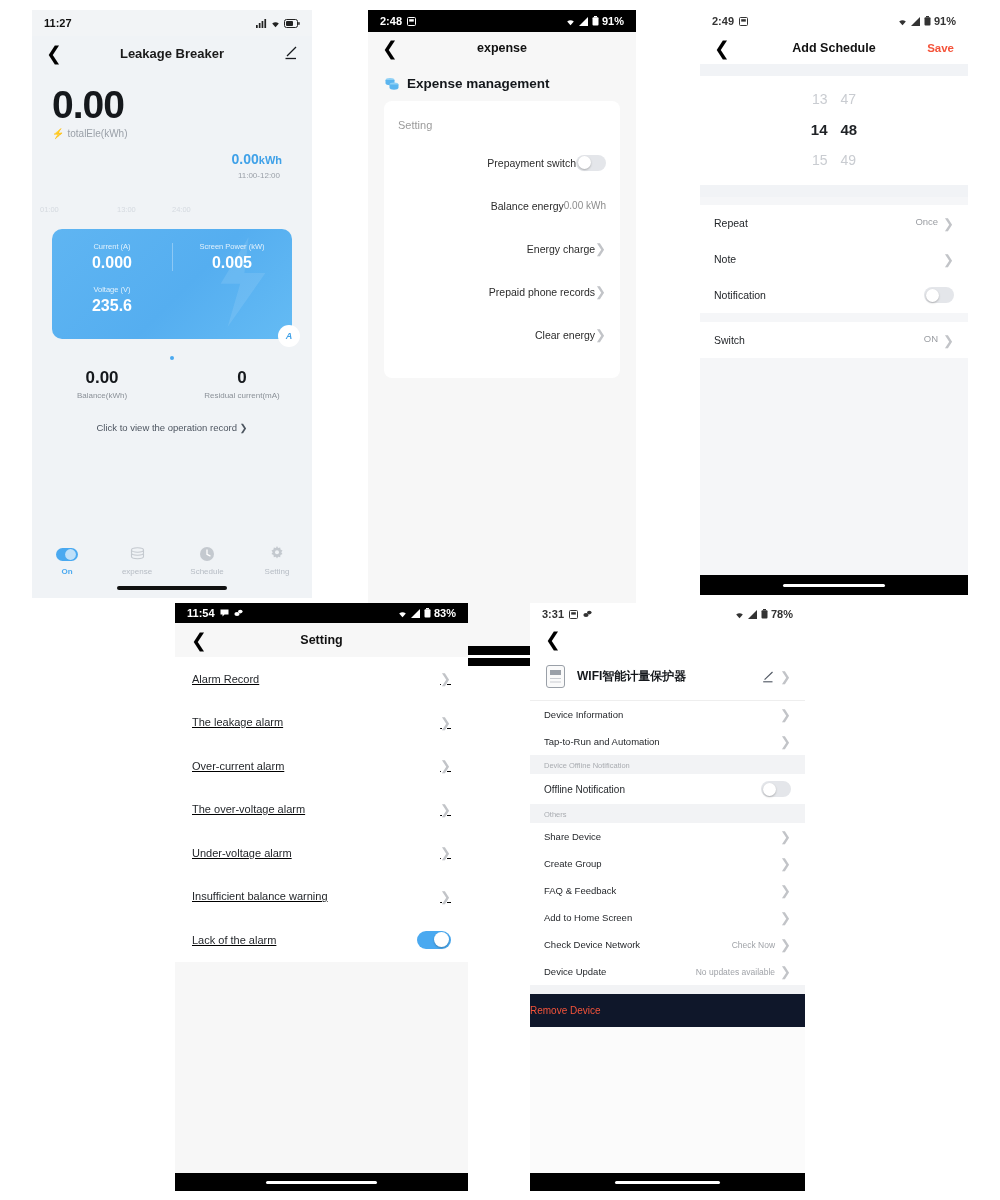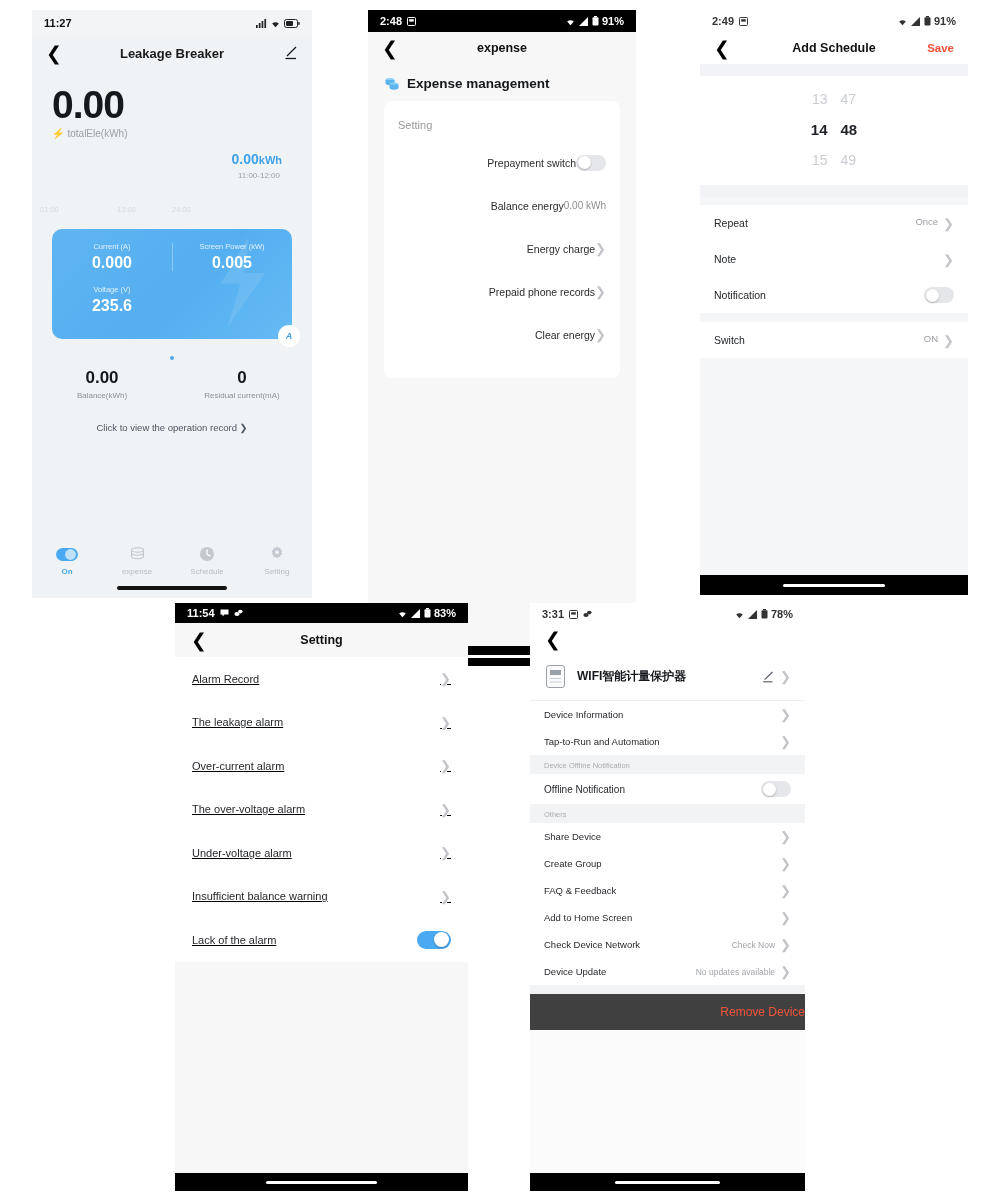--- a/index.html
+++ b/index.html
@@ -144,21 +144,21 @@
                         height: 5px; background: #9aa0a8; }
   .p5-devicon::after { content:""; position:absolute; left: 3px; right: 3px; top: 11.5px;
                        height: 1.5px; background: #c9ccd1; box-shadow: 0 3.5px 0 #c9ccd1; }
   .p5-name { font-size: 12px; font-weight: bold; color: #15181c; }
   .p5-edit { margin-left: auto; display: flex; align-items: center; gap: 6px; }
   .p5-list { background: #ffffff; padding: 0 14px; }
   .p5-row { display: flex; align-items: center; justify-content: space-between;
             height: 27px; font-size: 9.5px; color: #1f2226; }
   .p5-row .rv { font-size: 8.5px; color: #a0a3a8; display: flex; align-items: center; gap: 5px; }
   .p5-sec { background: #f2f3f5; font-size: 7.5px; color: #a9acb1; padding: 6px 14px 4px 14px; }
-  .p5-remove { background: #404040; text-align: right; font-size: 12px; color: #f4533a; padding: 11px 0; }
+  .p5-remove { background: #0f172a; text-align: left; font-size: 10px; color: #f4533a; padding: 11px 0; }
   .p5-gap { height: 9px; background: #f2f3f5; }
 
   svg { display: block; }
 </style>
 </head>
 <body>
 
 <div class="canvas">
 
   <div class="phone" id="p1">

